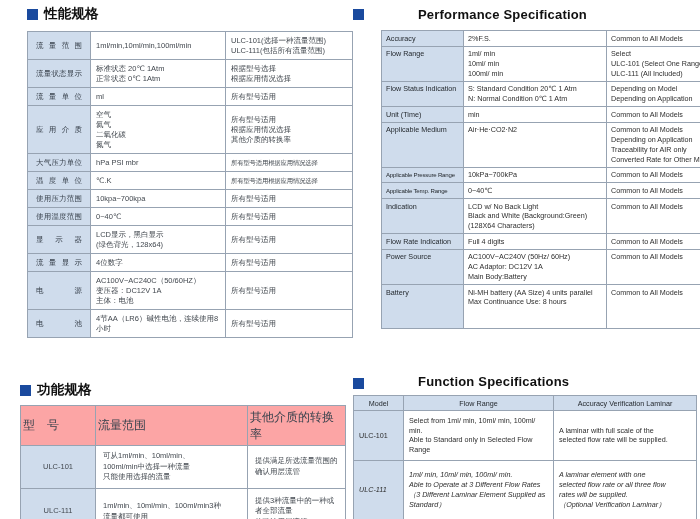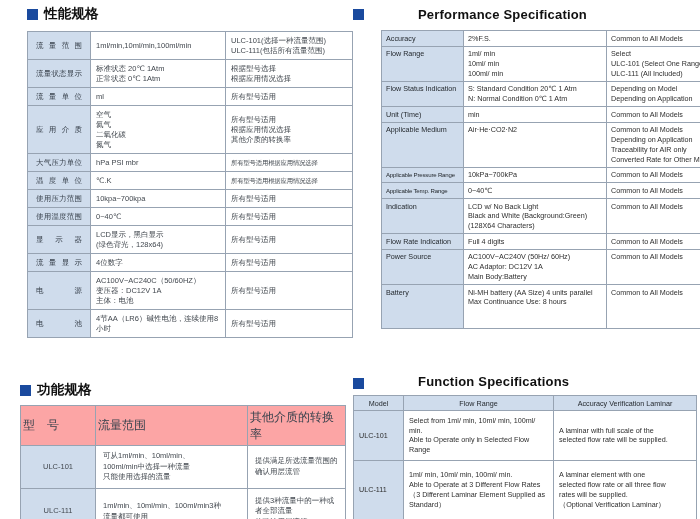--- a/index.html
+++ b/index.html
@@ -39,21 +39,21 @@
   .t-fcn th{background:#fca5a5;font-weight:normal;font-size:12px;color:#39424d;padding:2.5px 2px;text-align:left;}
   .t-fcn td{font-size:7.5px;line-height:10.5px;padding:5px 7px;color:#42484f;vertical-align:middle;}
   .t-fcn td.model{background:#cfdcec;text-align:center;}
   .t-fcn tr.tall td{height:36px;}
 
   
   .t-fen{width:343px;padding-left:40px;}
   .t-fen th{background:#cfdcec;font-weight:normal;font-size:7.2px;color:#24292e;padding:2.5px 2px;text-align:center;}
   .t-fen td{font-size:7.2px;line-height:9.7px;padding:5px 5px;color:#2d2d2d;vertical-align:middle;}
   .t-fen td.model{background:#cfdcec;padding-left:5px;}
-  .t-fen tr.tall td{height:48px;}
+  .t-fen tr.tall td{height:48px;font-style:italic;}
 </style>
 </head>
 <body>
 
 <div class="page">
 
   <div class="sec" style="left:27px;top:5px;width:325px;">
     <div class="hd hd-cn">
       <span class="sq"></span>
       <span class="hd-txt">性能规格</span>
@@ -273,21 +273,21 @@
         </colgroup>
       <tbody>
         <tr>
           <th>Model</th>
           <th>Flow Range</th>
           <th>Accuracy Verification Laminar</th>
         </tr>
         <tr>
           <td class="model">ULC-101</td>
           <td class="ws">Select from 1ml/ min, 10ml/ min, 100ml/ min.
-Able to Operate only in Selected Flow Range</td>
+Able to Standard only in Selected Flow Range</td>
           <td class="ws">A laminar with full scale of the
 selected flow rate will be supplied.</td>
         </tr>
         <tr class="tall">
           <td class="model">ULC-111</td>
           <td class="ws">1ml/ min, 10ml/ min, 100ml/ min.
 Able to Operate at 3 Different Flow Rates
 （3 Different Laminar Element Supplied as
 Standard）</td>
           <td class="ws">A laminar element with one

